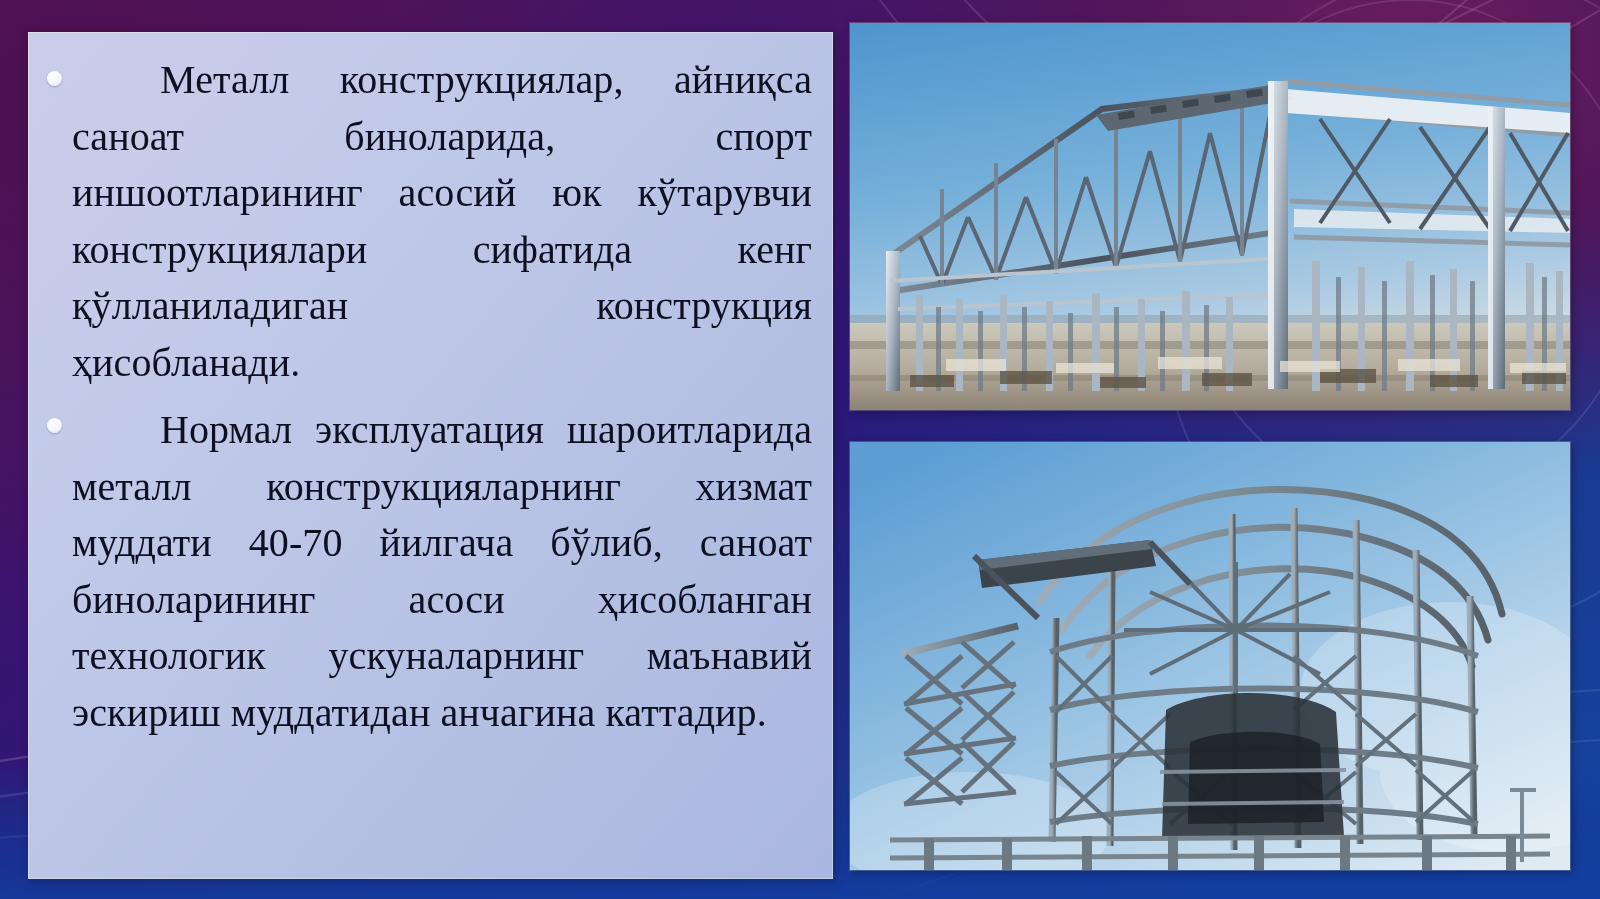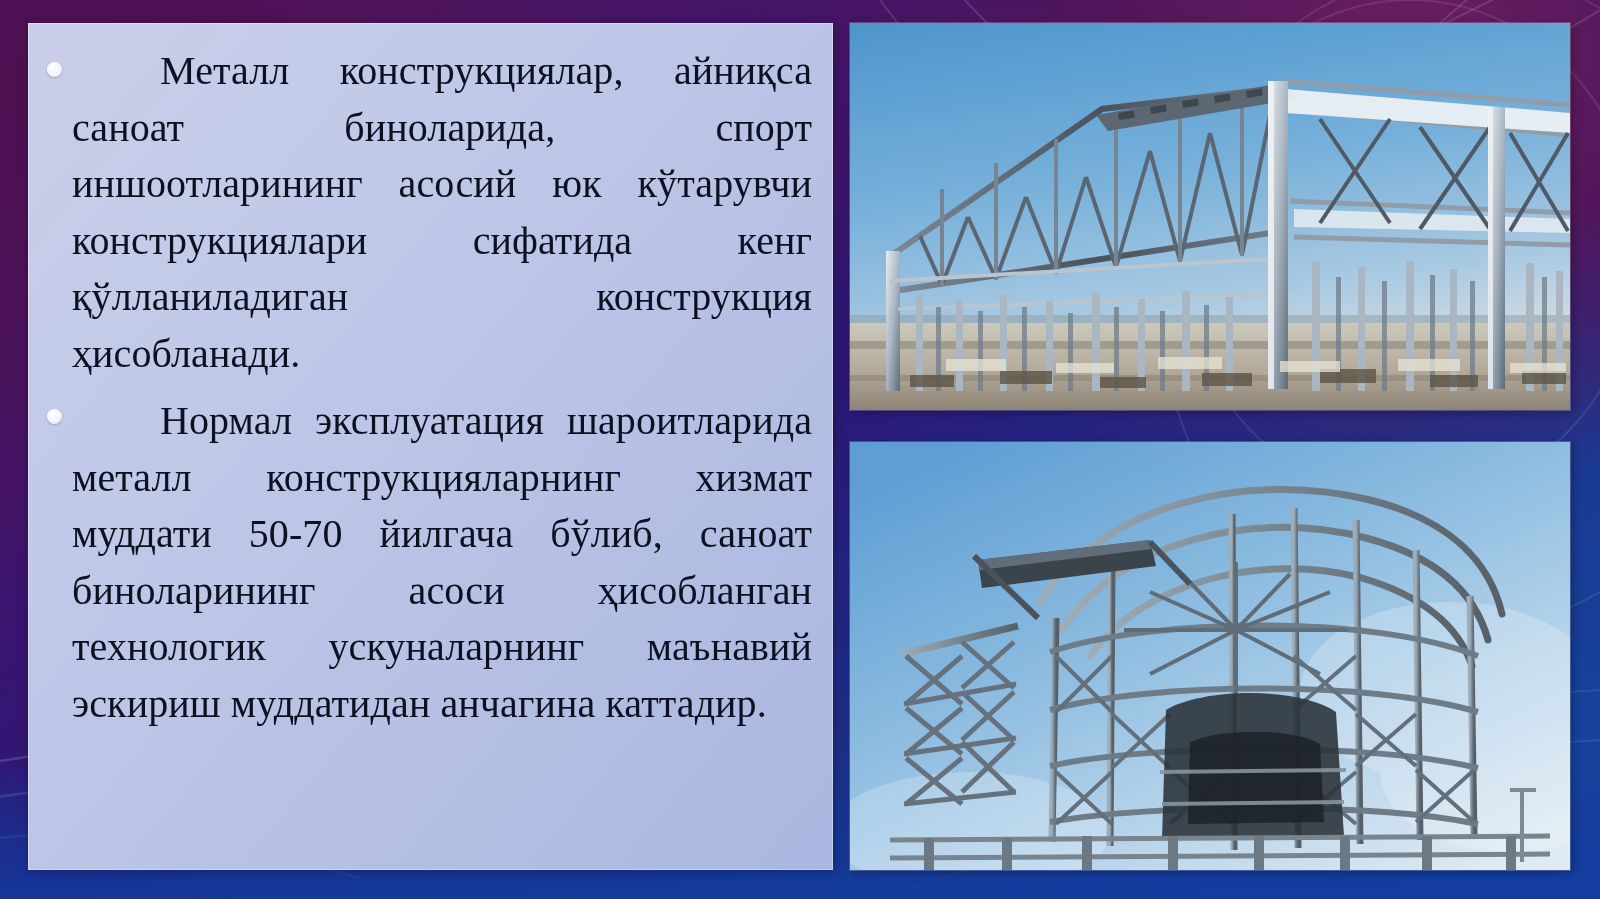--- a/index.html
+++ b/index.html
@@ -44,21 +44,21 @@
   .swoosh {
     position: absolute;
     inset: 0;
     pointer-events: none;
   }
 
   
   .text-panel {
     position: absolute;
     left: 28px;
-    top: 23px;
+    top: 32px;
     width: 805px;
     height: 847px;
     background: linear-gradient(130deg, #c9cde8 0%, #c4cbe9 22%, #bcc5e6 48%, #b3bee3 72%, #aab7e0 100%);
     box-shadow: 0 0 0 1px rgba(255,255,255,0.35) inset,
                 2px 2px 10px rgba(0,0,0,0.28);
     overflow: hidden;
   }
   .para {
     position: relative;
     color: #0d1020;
@@ -142,21 +142,21 @@
 
   <div class="text-panel">
 
     <div class="para para-1">
       <span class="bullet b1"></span>
       <p><span class="indent"></span><span>Металл конструкциялар, айниқса саноат биноларида, спорт иншоотларининг асосий юк кўтарувчи конструкциялари сифатида кенг қўлланиладиган конструкция ҳисобланади.</span></p>
     </div>
 
     <div class="para para-2">
       <span class="bullet b2"></span>
-      <p><span class="indent"></span><span>Нормал эксплуатация шароитларида металл конструкцияларнинг хизмат муддати 50-70 йилгача бўлиб, саноат биноларининг асоси ҳисобланган технологик ускуналарнинг маънавий эскириш муддатидан анчагина каттадир.</span></p>
+      <p><span class="indent"></span><span>Нормал эксплуатация шароитларида металл конструкцияларнинг хизмат муддати 40-70 йилгача бўлиб, саноат биноларининг асоси ҳисобланган технологик ускуналарнинг маънавий эскириш муддатидан анчагина каттадир.</span></p>
     </div>
 
   </div>
 
   <div class="photo photo-top">
     <svg viewBox="0 0 720 387" preserveAspectRatio="none">
       <defs>
         <linearGradient id="skyT" x1="0" y1="0" x2="0.25" y2="1">
           <stop offset="0%" stop-color="#4e95cd"></stop>
           <stop offset="45%" stop-color="#76b0da"></stop>

